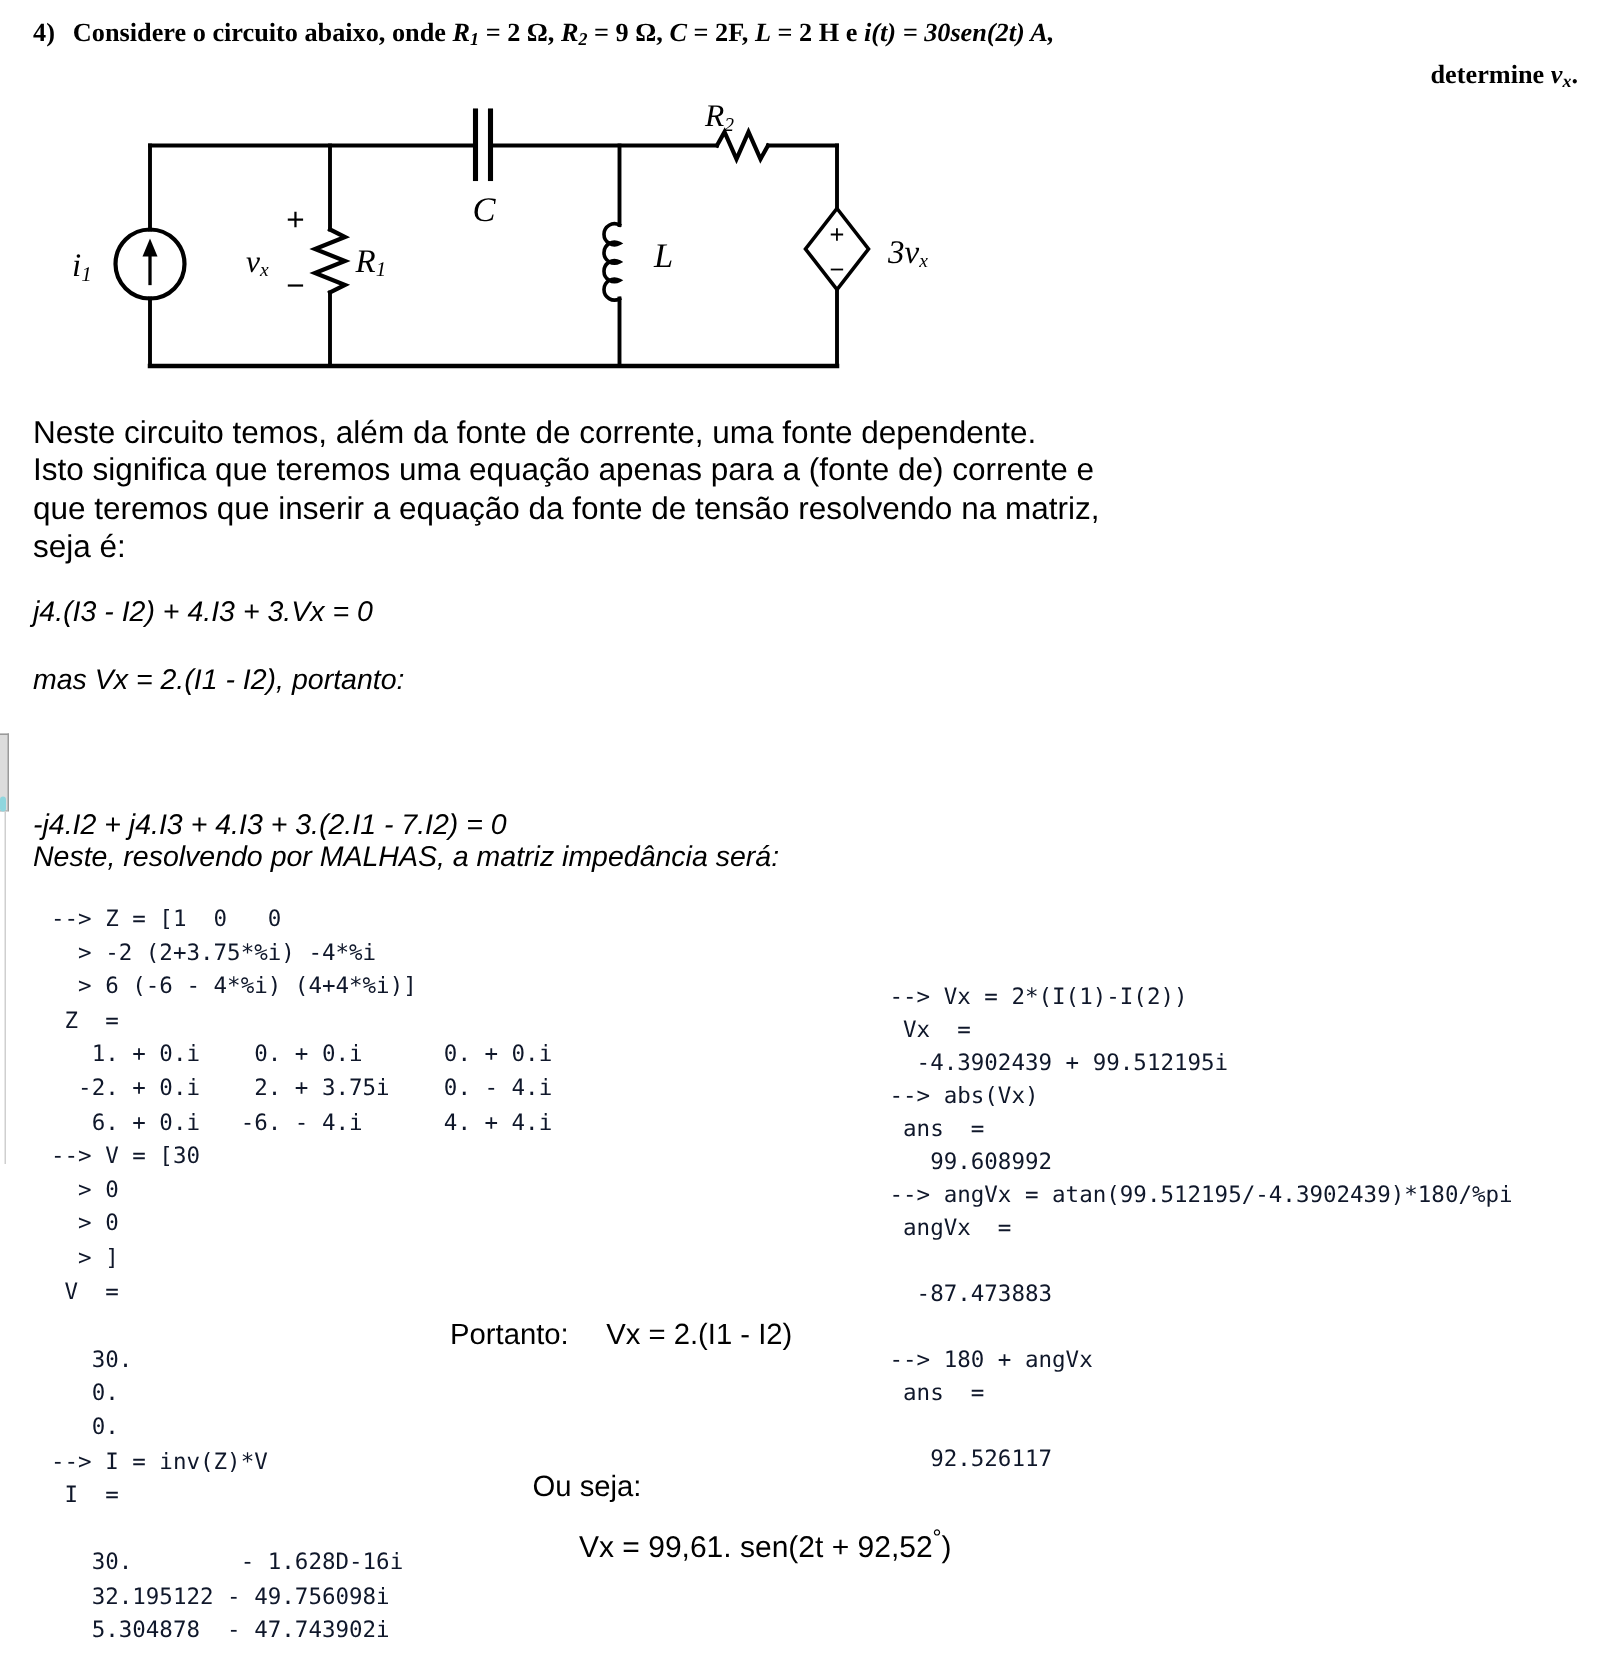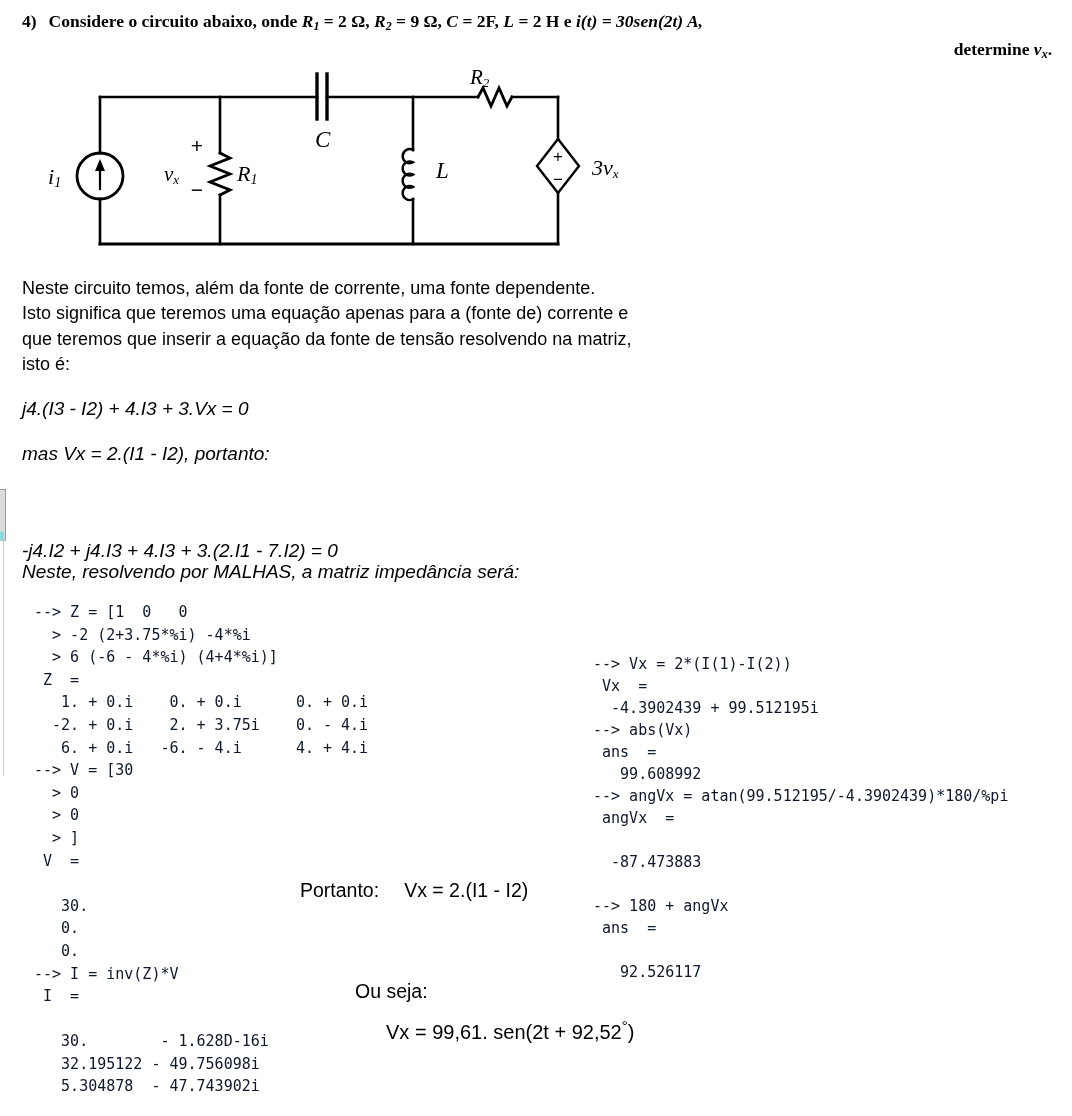--- a/index.html
+++ b/index.html
@@ -12,21 +12,21 @@
   .heading{
     left:22px;top:10px;width:1030px;
     font-family:"Liberation Serif",serif;font-weight:bold;
     font-size:17.5px;line-height:23px;
   }
   .heading .num{display:inline-block;margin-right:12px;}
   .heading .l2{padding-left:27px;text-align:right;}
   .it{font-style:italic;}
   .sb{font-size:12px;vertical-align:-3px;}
   
-  .para{left:22px;top:276px;font-size:18px;line-height:25.4px;width:780px;}
+  .para{left:22px;top:276px;font-size:21px;line-height:25.4px;width:780px;}
   .eq{font-size:19px;white-space:pre;font-style:italic;}
   #eq1{left:22px;top:398px;}
   #eq2{left:22px;top:443px;}
   #eq34{left:22px;top:495px;line-height:22.5px;}
   #assim{left:22px;top:561px;}
   
   .console{
     font-family:"DejaVu Sans Mono","Liberation Mono",monospace;
     font-size:15px;color:#0f172a;white-space:pre;margin:0;
   }
@@ -100,21 +100,21 @@
   <text class="clabel" x="430" y="26" font-size="21"><tspan>R</tspan><tspan font-size="13" dy="3">2</tspan></text>
   <text class="csign" x="518" y="104" font-size="17" text-anchor="middle">+</text>
   <text class="csign" x="518" y="127" font-size="17" text-anchor="middle">−</text>
   <text class="clabel" x="552" y="117" font-size="22"><tspan>3v</tspan><tspan font-size="13" dy="3">x</tspan></text>
 </svg>
 
 <div class="abs para">
   <div>Neste circuito temos, além da fonte de corrente, uma fonte dependente.</div>
   <div>Isto significa que teremos uma equação apenas para a (fonte de) corrente e</div>
   <div>que teremos que inserir a equação da fonte de tensão resolvendo na matriz,</div>
-  <div>isto é:</div>
+  <div>seja é:</div>
 </div>
 
 <div id="eq1" class="abs eq">j4.(I3 - I2) + 4.I3 + 3.Vx = 0</div>
 <div id="eq2" class="abs eq">mas Vx = 2.(I1 - I2), portanto:</div>
 <div id="eq34" class="abs eq">
   <div>-j4.I2 + j4.I3 + 4.I3 + 3.(2.I1 - 7.I2) = 0</div>
 </div>
 <div id="assim" class="abs eq">Neste, resolvendo por MALHAS, a matriz impedância será:</div>
 
 <pre id="console-left" class="abs console">--&gt; Z = [1  0   0

